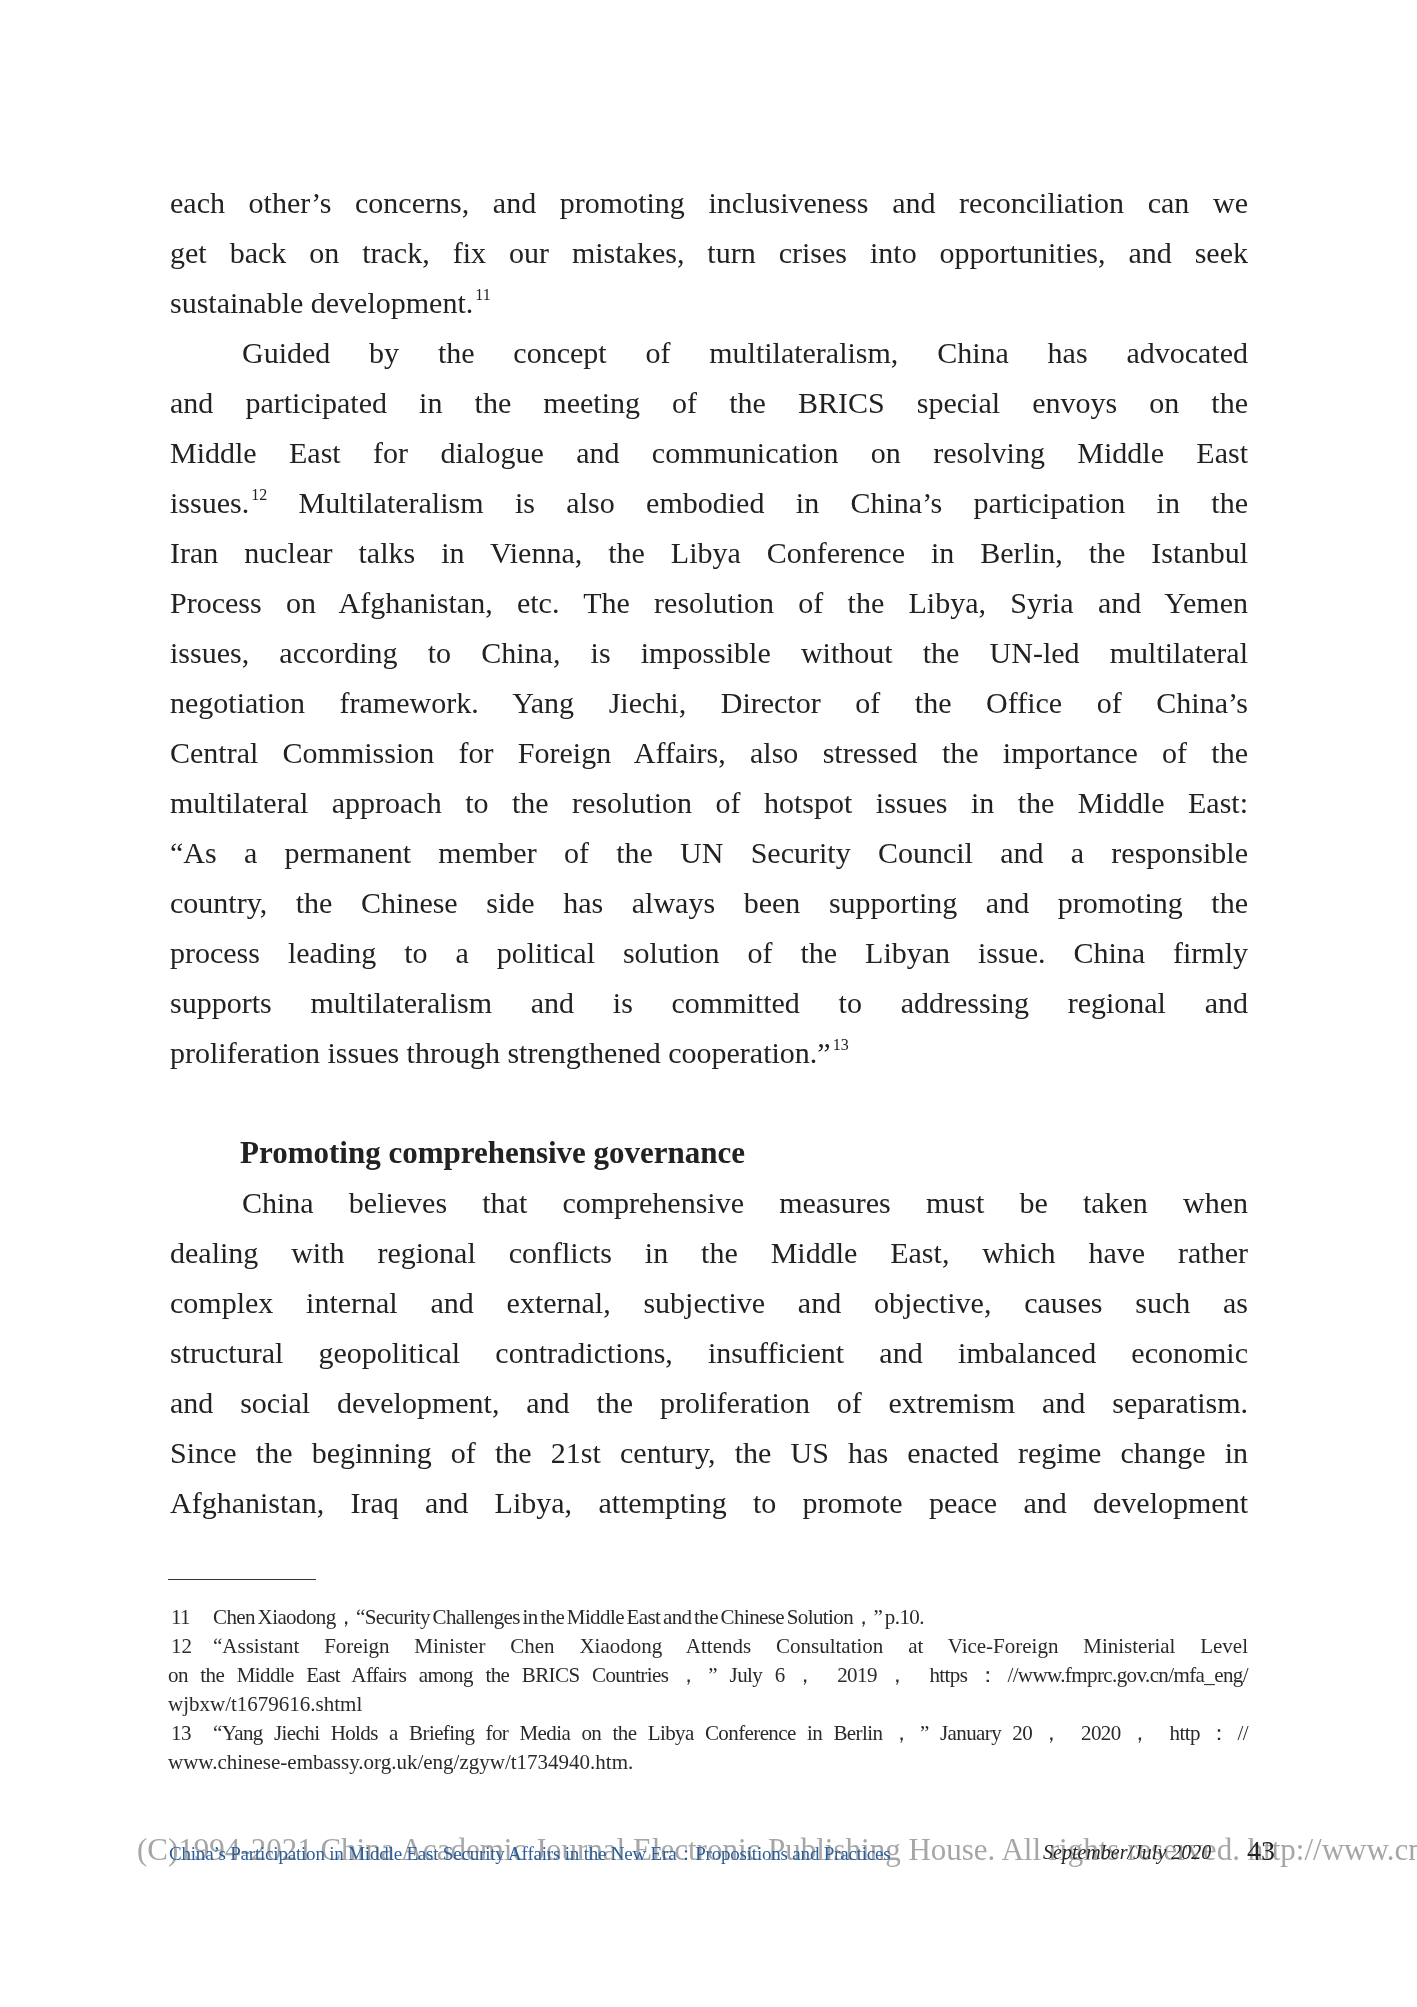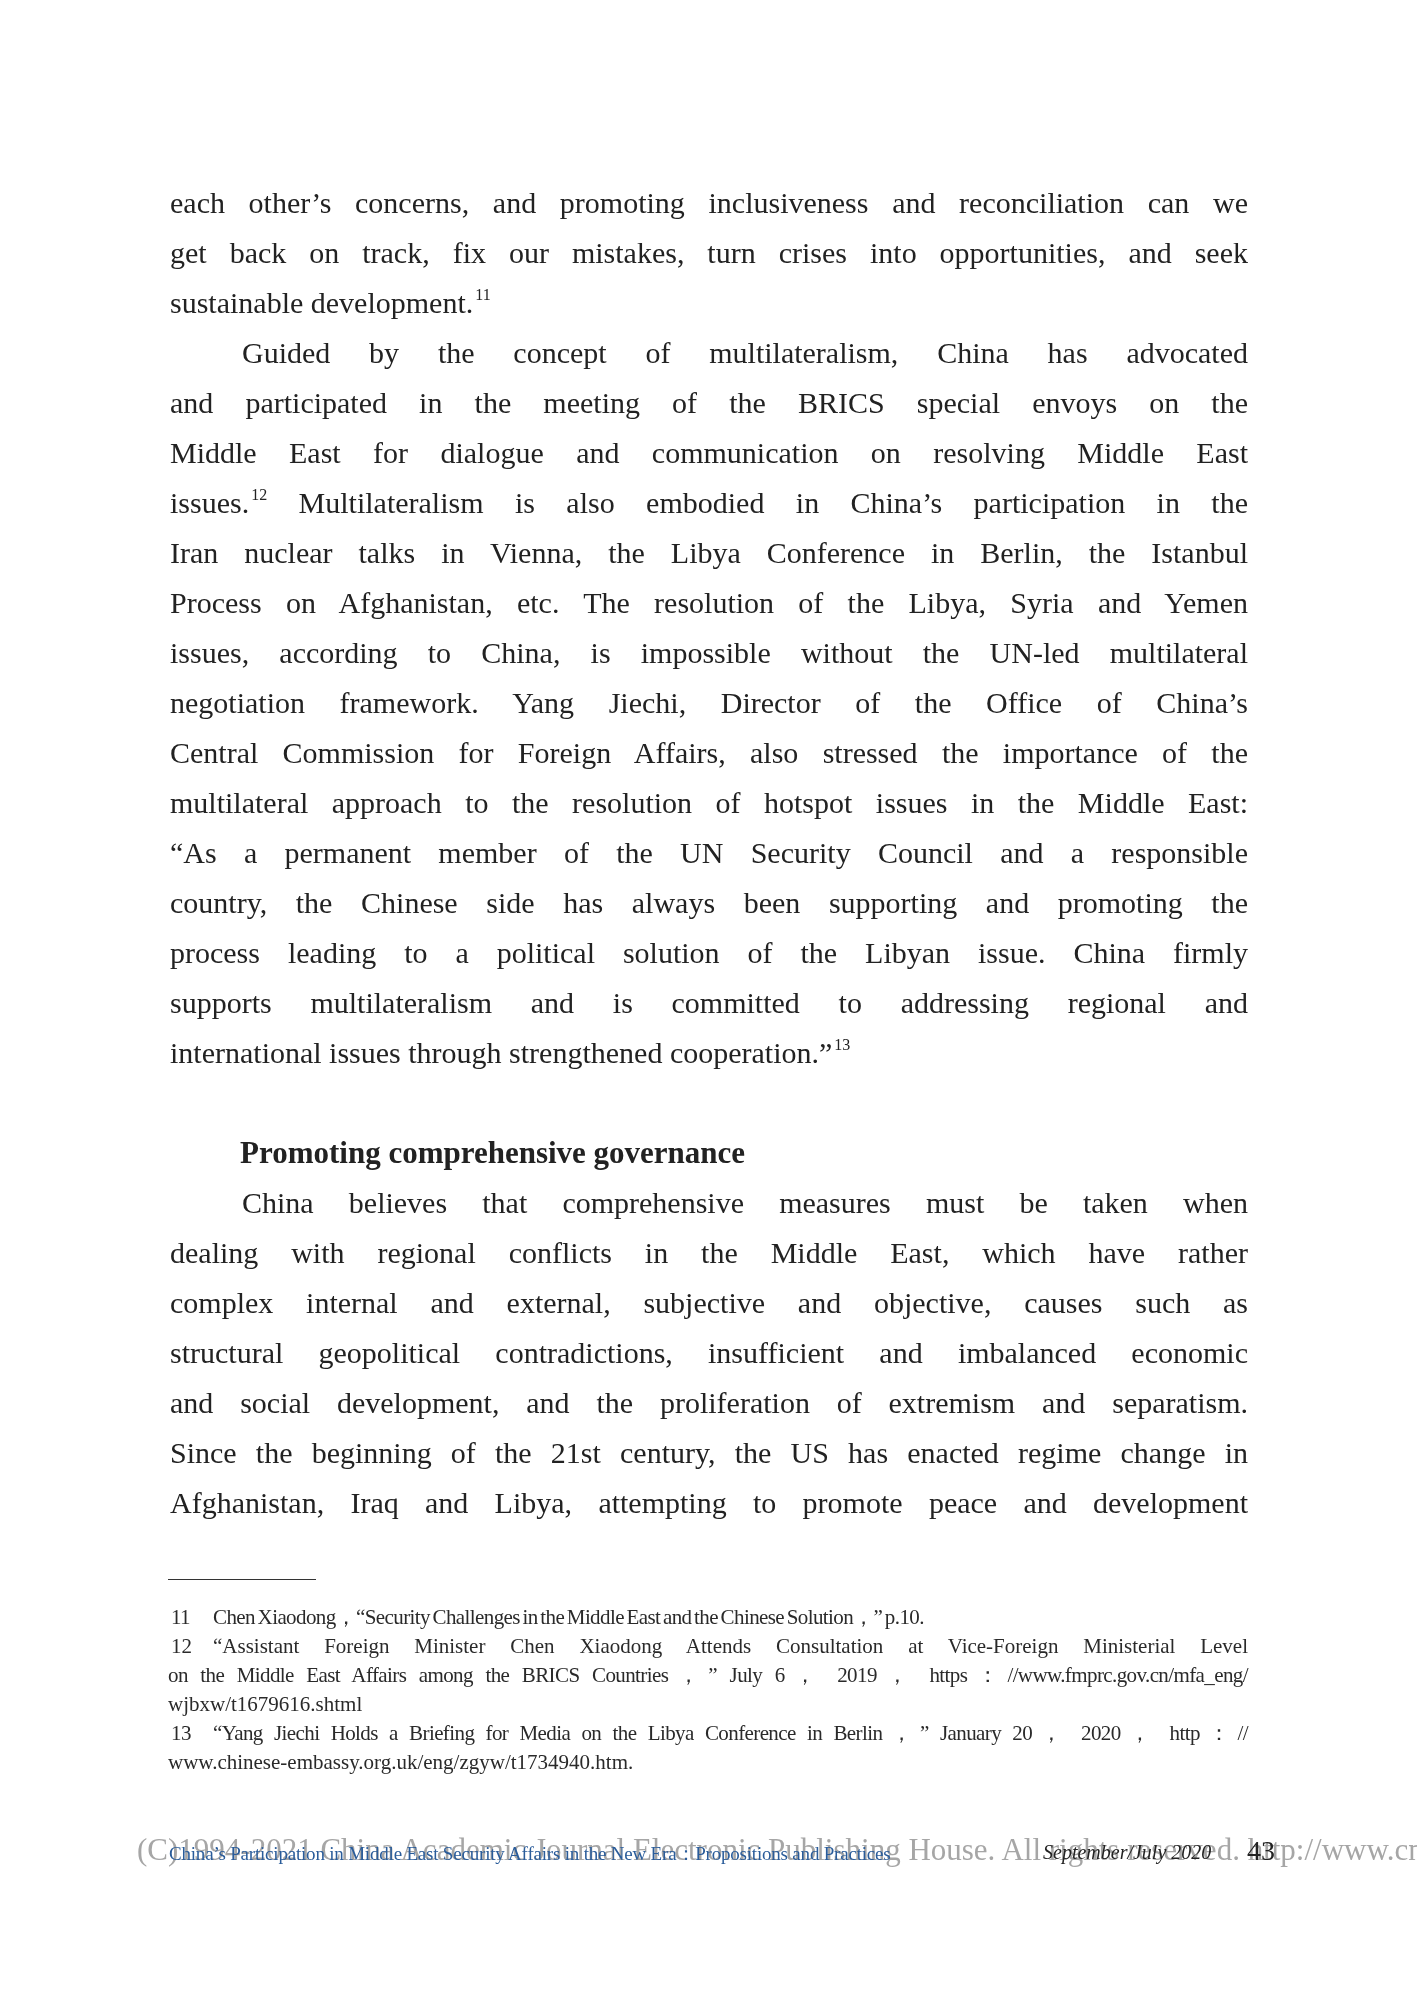--- a/index.html
+++ b/index.html
@@ -72,21 +72,21 @@
     <span class="ln"><span>Iran nuclear talks in Vienna, the Libya Conference in Berlin, the Istanbul</span></span>
     <span class="ln"><span>Process on Afghanistan, etc. The resolution of the Libya, Syria and Yemen</span></span>
     <span class="ln"><span>issues, according to China, is impossible without the UN-led multilateral</span></span>
     <span class="ln"><span>negotiation framework. Yang Jiechi, Director of the Office of China’s</span></span>
     <span class="ln"><span>Central Commission for Foreign Affairs, also stressed the importance of the</span></span>
     <span class="ln"><span>multilateral approach to the resolution of hotspot issues in the Middle East:</span></span>
     <span class="ln"><span>“As a permanent member of the UN Security Council and a responsible</span></span>
     <span class="ln"><span>country, the Chinese side has always been supporting and promoting the</span></span>
     <span class="ln"><span>process leading to a political solution of the Libyan issue. China firmly</span></span>
     <span class="ln"><span>supports multilateralism and is committed to addressing regional and</span></span>
-    <span class="ln last"><span>international issues through strengthened cooperation.”</span><sup class="fn">13</sup></span>
+    <span class="ln last"><span>proliferation issues through strengthened cooperation.”</span><sup class="fn">13</sup></span>
   </div>
 
   <div class="heading">Promoting comprehensive governance</div>
 
   <div class="body-text" style="top:1178px;">
     <span class="ln indent"><span>China believes that comprehensive measures must be taken when</span></span>
     <span class="ln"><span>dealing with regional conflicts in the Middle East, which have rather</span></span>
     <span class="ln"><span>complex internal and external, subjective and objective, causes such as</span></span>
     <span class="ln"><span>structural geopolitical contradictions, insufficient and imbalanced economic</span></span>
     <span class="ln"><span>and social development, and the proliferation of extremism and separatism.</span></span>

